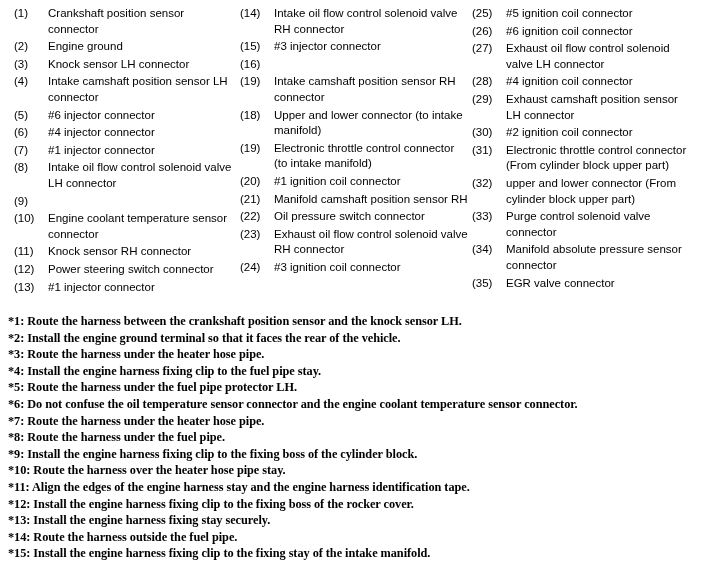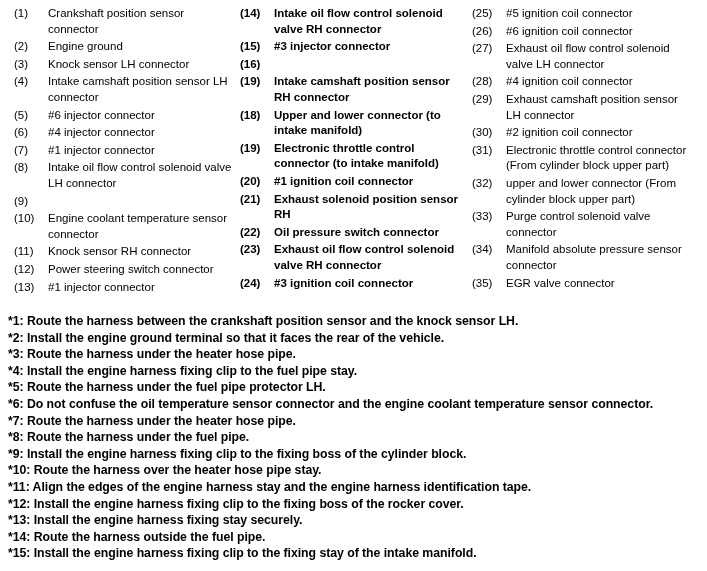--- a/index.html
+++ b/index.html
@@ -25,21 +25,21 @@
   .legend {
     display: flex;
     flex-direction: row;
     align-items: flex-start;
     gap: 0;
   }
   .legend-col {
     box-sizing: border-box;
   }
   .legend-col.c1 { width: 232px; padding-left: 6px; }
-  .legend-col.c2 { width: 232px; font-weight: bold; }
+  .legend-col.c2 { width: 232px; }
   .legend-col.c3 { width: 227px; }
   .legend-row {
     display: flex;
     flex-direction: row;
     align-items: flex-start;
     margin-bottom: 2px;
   }
   .legend-num {
     width: 34px;
     flex: 0 0 34px;
@@ -51,20 +51,21 @@
     font-size: 11.5px;
     line-height: 15.6px;
     padding-right: 4px;
   }
   
   .notes {
     position: absolute;
     left: 8px;
     right: 8px;
     top: 313px;
+    font-family: Liberation Serif, serif;
   }
   .note {
     font-size: 12.3px;
     font-weight: bold;
     line-height: 16.6px;
     letter-spacing: -0.05px;
     white-space: nowrap;
   }
 </style>
 </head>
@@ -151,21 +152,21 @@
       <div class="legend-row">
           <span class="legend-num">(19)</span>
           <span class="legend-txt">Electronic throttle control connector (to intake manifold)</span>
         </div>
       <div class="legend-row">
           <span class="legend-num">(20)</span>
           <span class="legend-txt">#1 ignition coil connector</span>
         </div>
       <div class="legend-row">
           <span class="legend-num">(21)</span>
-          <span class="legend-txt">Exhaust solenoid position sensor RH</span>
+          <span class="legend-txt">Manifold camshaft position sensor RH</span>
         </div>
       <div class="legend-row">
           <span class="legend-num">(22)</span>
           <span class="legend-txt">Oil pressure switch connector</span>
         </div>
       <div class="legend-row">
           <span class="legend-num">(23)</span>
           <span class="legend-txt">Exhaust oil flow control solenoid valve RH connector</span>
         </div>
       <div class="legend-row">

